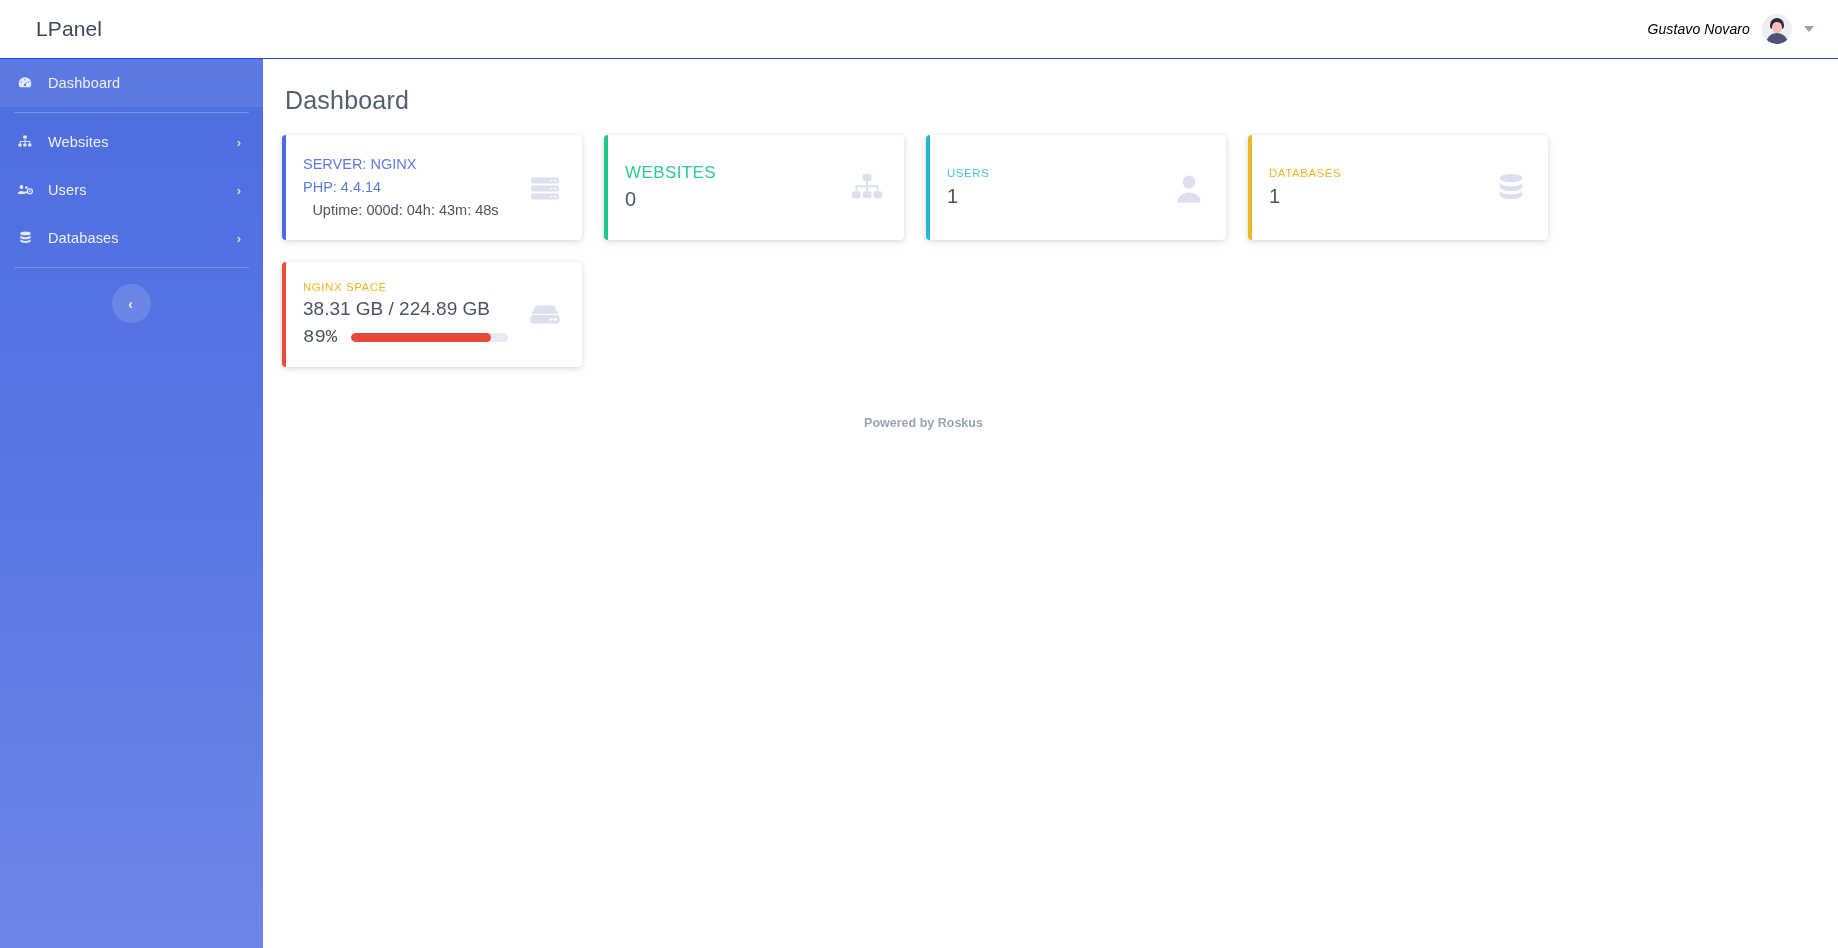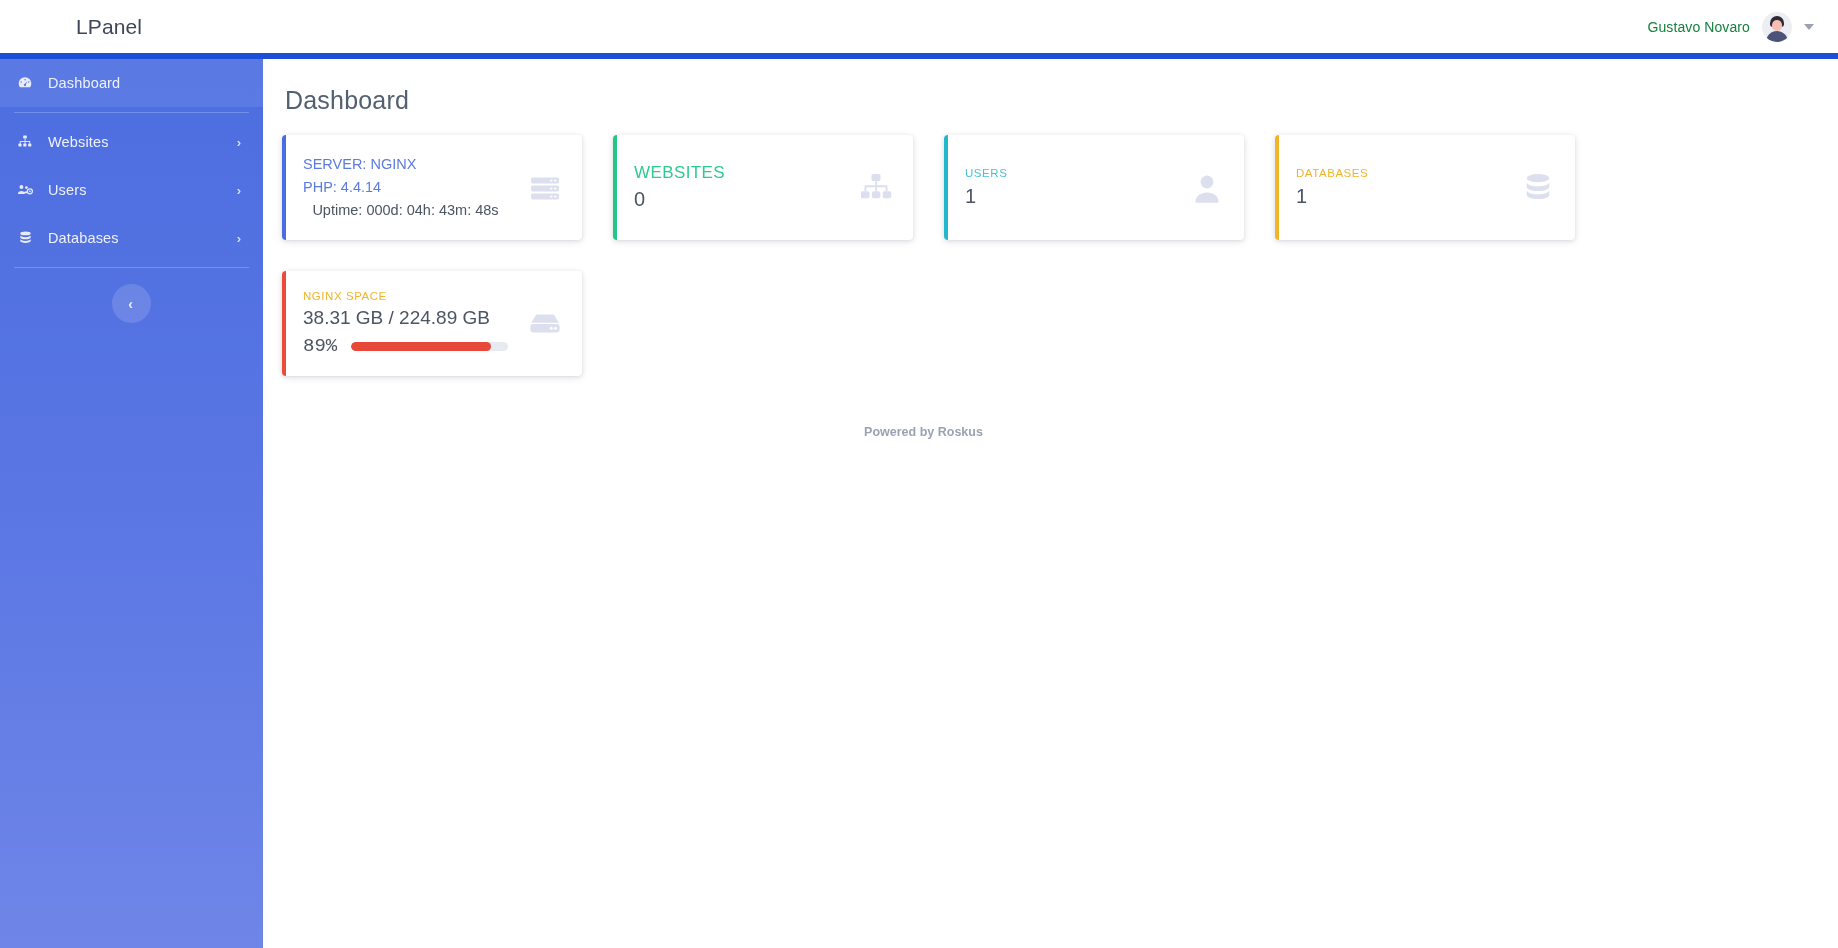--- a/index.html
+++ b/index.html
@@ -23,41 +23,41 @@
   
   .topbar {
     position: absolute;
     top: 0; left: 0;
     width: 1838px;
     height: 59px;
     background: #ffffff;
     display: flex;
     align-items: center;
     z-index: 30;
-    border-bottom: 6px solid #1d4ed8;
-    padding-left: 40px;
+    border-bottom: 1px solid #1d4ed8;
   }
   .brand {
     margin-left: 36px;
     font-size: 21px;
     color: #3c4858;
     font-weight: 400;
     letter-spacing: 0.1px;
   }
   .topbar-right {
     margin-left: auto;
     margin-right: 24px;
     display: flex;
     align-items: center;
     gap: 12px;
   }
   .user-name {
     font-size: 14px;
-    color: #15803d;
+    color: #000000;
     letter-spacing: 0.1px;
+    font-style: italic;
   }
   .avatar {
     width: 30px; height: 30px;
     border-radius: 50%;
     background: #eceef4;
     position: relative;
     overflow: hidden;
     flex: none;
   }
   .avatar .hair {
@@ -172,21 +172,21 @@
     font-weight: 400;
     color: #53606f;
     letter-spacing: 0.2px;
   }
 
   .cards-row {
     display: flex;
     flex-wrap: wrap;
     padding: 0 0 0 19px;
     margin-top: 20px;
-    gap: 10px;
+    gap: 1px;
   }
   .card-slot {
     width: 321px;
     padding-right: 21px;
     margin-bottom: 21px;
   }
   .card {
     position: relative;
     height: 105px;
     background: #ffffff;

